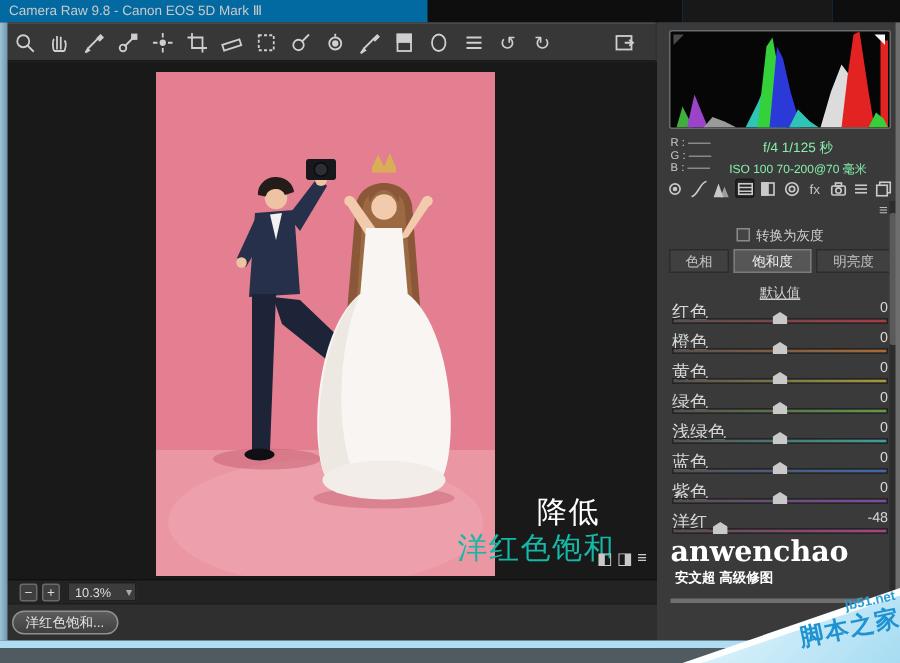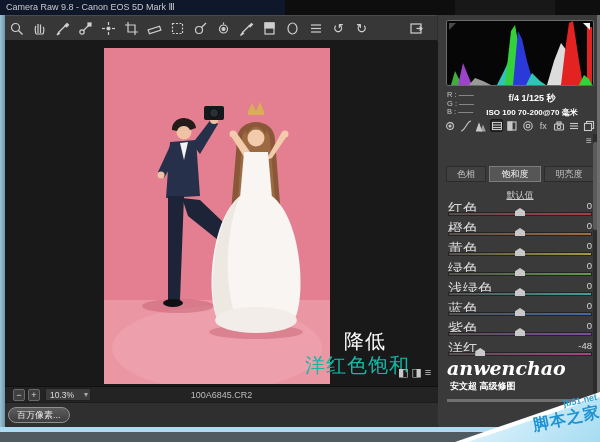--- a/index.html
+++ b/index.html
@@ -1,33 +1,33 @@
 <!DOCTYPE html>
 <html><head>
 <meta charset="utf-8">
 <style>
   html,body{margin:0;padding:0;background:#555;}
   *{box-sizing:border-box;}
   .app{position:relative;width:600px;height:442px;background:#303030;overflow:hidden;
        font-family:"Liberation Sans","DejaVu Sans",sans-serif;color:#cfcfcf;}
   .abs{position:absolute;}
   
-  .titlebar{left:0;top:0;width:600px;height:15px;background:#0f172a;}
+  .titlebar{left:0;top:0;width:600px;height:15px;background:#0369a1;}
   .titlebar .t{position:absolute;left:6px;top:2px;font-size:9px;color:#c9c9c9;white-space:nowrap;}
   .tb-block{position:absolute;top:0;height:15px;background:#0e0e0e;}
   
   .toolbar{left:0;top:15px;width:437px;height:26px;background:#373737;border-top:1px solid #4a4a4a;
            border-bottom:1px solid #191919;display:flex;align-items:center;gap:6px;padding-left:8px;}
   .tool{width:17px;height:17px;display:flex;align-items:center;justify-content:center;flex:0 0 auto;}
   .tool svg{stroke:#cfcfcf;stroke-width:1.2;fill:none;}
   .tool .g{font-size:13px;line-height:13px;color:#cfcfcf;}
   
   .preview{left:5px;top:41px;width:433px;height:345px;background:#191919;}
   .photo{left:104px;top:48px;width:226px;height:336px;}
-  .overlay1{left:330px;top:328px;width:70px;text-align:center;font-size:20px;color:#fff;letter-spacing:1px;}
+  .overlay1{left:330px;top:328px;width:70px;text-align:right;font-size:20px;color:#fff;letter-spacing:1px;}
   .overlay2{left:305px;top:352px;font-size:20px;color:#14b8a6;letter-spacing:1px;white-space:nowrap;}
   .pvicons{left:398px;top:366px;display:flex;gap:3px;font-size:11px;color:#c9c9c9;}
   
   .filerow{left:5px;top:386px;width:433px;height:16px;background:#232323;border-top:1px solid #111;}
   .fname{position:absolute;left:0;top:3px;width:433px;text-align:center;font-size:9px;color:#bdbdbd;}
   .zbtn{position:absolute;top:2px;width:12px;height:12px;background:#3f3f3f;border:1px solid #6a6a6a;
         border-radius:2px;font-size:9px;line-height:10px;text-align:center;color:#ddd;}
   .zsel{position:absolute;left:40px;top:1px;width:46px;height:13px;background:#3c3c3c;border:1px solid #1f1f1f;
         font-size:8.5px;line-height:12px;padding-left:4px;color:#ddd;}
   .zsel .car{position:absolute;right:2px;top:0;font-size:8px;color:#aaa;}
@@ -44,45 +44,45 @@
   .edge-b1{left:0;top:427px;width:600px;height:5px;background:#aedcf2;}
   .edge-b2{left:0;top:432px;width:600px;height:10px;background:#4f5a61;}
   
   .panel{left:438px;top:15px;width:159px;height:412px;background:#3a3a3a;}
   .hist{left:446px;top:20px;width:148px;height:66px;background:#060606;border:1px solid #6b6b6b;border-radius:2px;}
   .clip{width:0;height:0;border-style:solid;}
   .clip.l{border-width:7px 7px 0 0;border-color:#4a4a4a transparent transparent transparent;}
   .clip.r{border-width:0 0 7px 7px;border-color:transparent transparent transparent #f5f5f5;
           transform:rotate(90deg);}
   .exif-l{left:447px;top:91px;font-size:7.5px;line-height:8.5px;color:#c9c9c9;}
-  .exif-r{left:470px;top:92px;width:124px;text-align:center;color:#ffffff;font-weight:bold;}
+  .exif-r{left:470px;top:92px;width:124px;text-align:center;color:#86efac;}
   .exif-r .e1{font-size:9px;}
   .exif-r .e2{font-size:8px;margin-top:2px;}
   .ptabs{left:444px;top:118px;width:152px;height:15px;display:flex;gap:2.5px;align-items:center;}
   .ptab{width:13px;height:13px;display:flex;align-items:center;justify-content:center;}
   .ptab svg{stroke:#c9c9c9;stroke-width:1.1;fill:none;}
   .ptab.active{background:#242424;border:1px solid #1a1a1a;border-radius:2px;}
   .fx{font-size:9px;color:#c9c9c9;}
   .hslhead{left:446px;top:136px;width:148px;text-align:center;font-size:9px;color:#dcdcdc;}
   .flyout{left:586px;top:135px;font-size:10px;color:#bbb;}
   .gsrow{left:446px;top:151px;width:148px;text-align:center;font-size:9px;color:#cfcfcf;}
   .cb{display:inline-block;width:9px;height:9px;background:#454545;border:1px solid #8a8a8a;
       vertical-align:-1px;margin-right:4px;}
   .stab{position:absolute;top:166px;height:16px;font-size:9px;line-height:15px;text-align:center;
         background:#404040;border:1px solid #2c2c2c;color:#c4c4c4;}
   .stab.active{background:#565656;border-color:#7c7c7c;color:#f2f2f2;}
   .deflink{left:446px;top:189px;width:148px;text-align:center;font-size:9px;color:#cfcfcf;text-decoration:underline;}
   .srow{left:448px;width:146px;height:20px;}
-  .slabel{position:absolute;left:0;top:0;font-size:15px;color:#d8d8d8;}
+  .slabel{position:absolute;left:0;top:0;font-size:12px;color:#d8d8d8;}
   .svalue{position:absolute;right:2px;top:0;font-size:9.5px;color:#d8d8d8;}
   .track{position:absolute;left:0;right:2px;top:12px;height:4px;border:1px solid #242424;}
   .thumb{position:absolute;top:-5px;width:10px;height:8px;background:#c9c9c9;
          clip-path:polygon(50% 0,100% 40%,100% 100%,0 100%,0 40%);}
   .wmark{left:447px;top:357px;width:148px;color:#fff;}
-  .wm-script{font-family:"DejaVu Serif","Liberation Serif",serif;font-style:italic;font-weight:bold;
+  .wm-script{font-family:"DejaVu Serif","Liberation Serif",serif;font-weight:bold;
              font-size:19px;display:inline-block;}
   .wm-cn{font-size:9px;font-weight:bold;display:inline-block;vertical-align:4px;margin-left:3px;}
   .wm-line{margin-top:2px;width:142px;height:3px;background:rgba(255,255,255,.28);}
   .scroll{left:593px;top:134px;width:5px;height:290px;background:#2c2c2c;}
   .scroll .th{position:absolute;left:0;top:8px;width:5px;height:88px;background:#5a5a5a;border-radius:2px;}
   
   .jbw{left:455px;top:392px;width:145px;height:50px;clip-path:polygon(100% 0,0 100%,100% 100%);
        background:#fdfefe;}
   .jbc{left:468px;top:397px;width:132px;height:45px;clip-path:polygon(100% 0,0 100%,100% 100%);
        background:linear-gradient(135deg,#e8f7fd,#a6dcf2);}
@@ -253,25 +253,24 @@
   <div class="abs pvicons">
     <span>◧</span>
     <span>◨</span>
     <span>≡</span>
   </div>
 
   <div class="abs filerow">
     <span class="zbtn" style="left:8px;">−</span>
     <span class="zbtn" style="left:23px;">+</span>
     <span class="zsel"><span>10.3%</span><span class="car">▾</span></span>
-    <div class="fname">100A6845.CR2</div>
   </div>
 
   <div class="abs bottombar">
-    <span class="pill" style="left:8px;top:4px;">百万像素...</span>
+    <span class="pill" style="left:8px;top:4px;">洋红色饱和...</span>
     <span class="pill" style="left:444px;top:4px;">打开图像</span>
     <span class="pill" style="left:546px;top:4px;">取消</span>
   </div>
 
   <div class="abs panel"></div>
 
   <div class="abs hist">
     <svg width="146" height="64" viewBox="0 0 146 64">
       <polygon points="4,64 8,50 11,56 15,64" fill="#3fae3f"></polygon>
       <polygon points="11,64 16,42 20,52 25,64" fill="#9b44c9"></polygon>
@@ -356,20 +355,23 @@
     <span class="ptab">
         <svg width="12" height="12">
           <rect x="3.5" y="1.5" width="7" height="7"></rect>
           <rect x="1.5" y="3.5" width="7" height="7" fill="#3a3a3a"></rect>
         </svg>
       </span>
   </div>
 
   <div class="abs flyout">≡</div>
 
+  <div class="abs gsrow">
+    <span class="cb"></span><span>转换为灰度</span>
+  </div>
 
   <span class="abs stab" style="left:446px;width:40px;">色相</span>
   <span class="abs stab active" style="left:489px;width:52px;">饱和度</span>
   <span class="abs stab" style="left:544px;width:50px;">明亮度</span>
 
   <div class="abs deflink">默认值</div>
 
   <div class="abs srow" style="top:200px;">
     <span class="slabel">红色</span>
       <span class="svalue">0</span>

